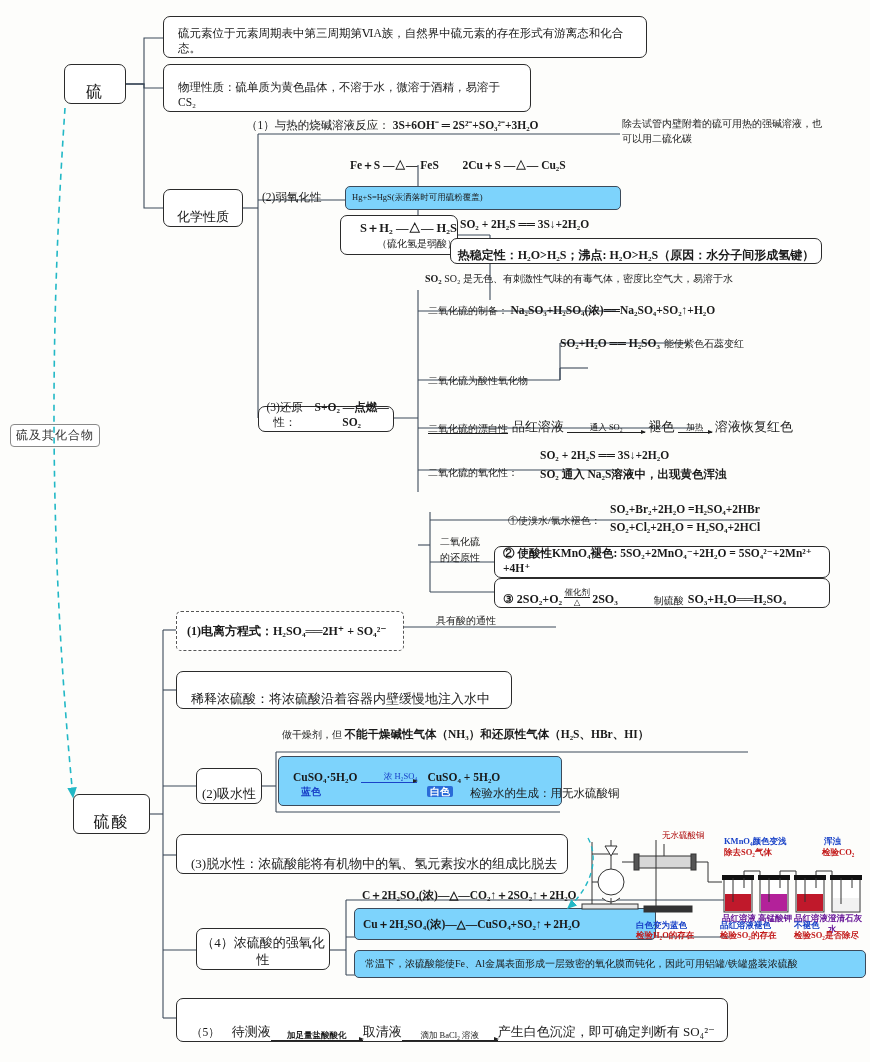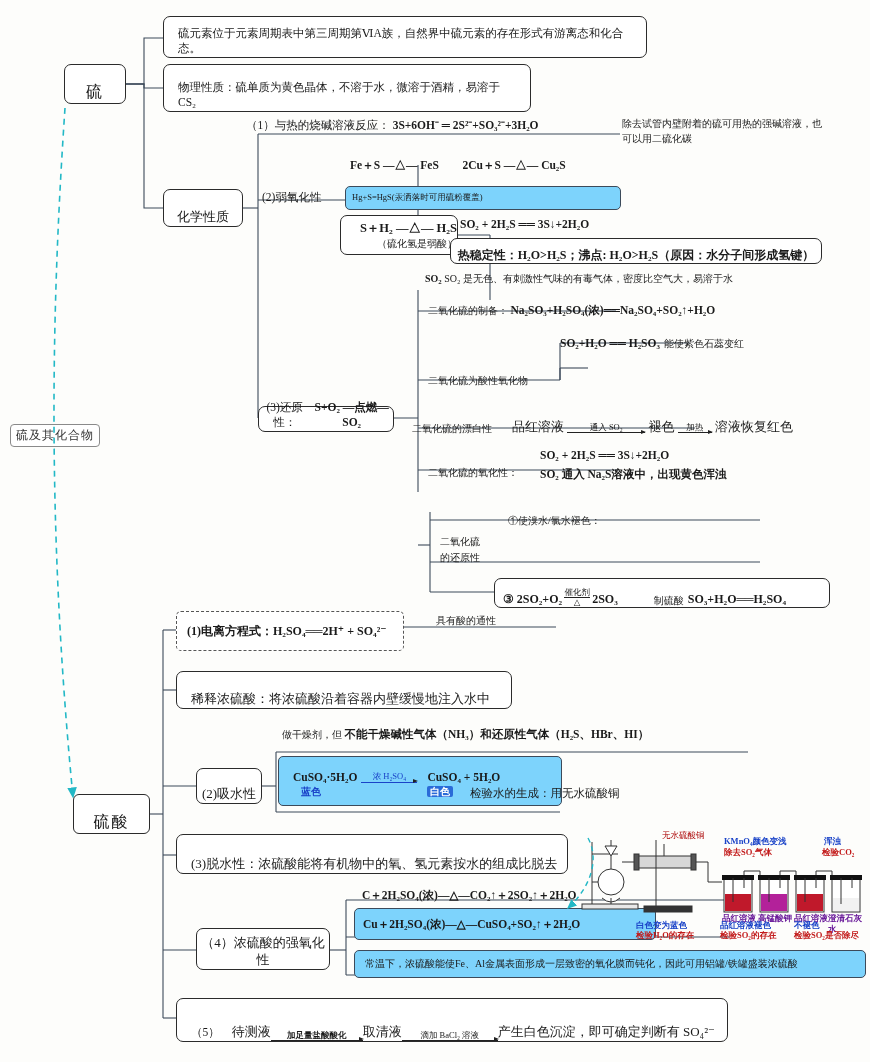--- a/index.html
+++ b/index.html
@@ -183,21 +183,21 @@
   </div>
 
   <div class="plain xs" style="left:428px;top:374px;width:120px;">二氧化硫为酸性氧化物</div>
 
   <div class="plain nowrap" style="left:560px;top:331px;">
     <span class="b eq sm">SO₂+H₂O ══ H₂SO₃</span>
     <span class="xs">能使紫色石蕊变红</span>
   </div>
 
 
-  <div class="plain xs" style="left:412px;top:422px;width:110px;">二氧化硫的漂白性</div>
+  <div class="plain xs" style="left:428px;top:422px;width:110px;text-decoration:underline;">二氧化硫的漂白性</div>
   <div class="plain nowrap mid" style="left:512px;top:418px;">
     <span>品红溶液</span>
     <span class="arrowtxt" style="width:78px;">
       <span class="top">通入 SO₂</span>
       <span class="bar" style="width:78px;"></span>
     </span>
     <span>褪色</span>
     <span class="arrowtxt" style="width:34px;">
       <span class="top">加热</span>
       <span class="bar" style="width:34px;"></span>
@@ -210,21 +210,28 @@
     <div class="b eq sm">SO₂ + 2H₂S ══ 3S↓+2H₂O</div>
     <div class="b eq sm" style="margin-top:3px;">SO₂ 通入 Na₂S溶液中，出现黄色浑浊</div>
   </div>
 
   <div class="plain xs" style="left:440px;top:534px;width:70px;line-height:1.6;">
     <div>二氧化硫</div>
     <div>的还原性</div>
   </div>
 
   <div class="plain xs" style="left:508px;top:514px;width:110px;">①使溴水/氯水褪色：</div>
-
+  <div class="plain" style="left:610px;top:502px;width:250px;">
+    <div class="b eq sm">SO₂+Br₂+2H₂O =H₂SO₄+2HBr</div>
+    <div class="b eq sm" style="margin-top:2px;">SO₂+Cl₂+2H₂O = H₂SO₄+2HCl</div>
+  </div>
+
+  <div class="node left" style="left:494px;top:546px;width:336px;height:32px;padding-left:8px;font-size:11.5px;">
+    <span class="b">② 使酸性KMnO₄褪色: 5SO₂+2MnO₄⁻+2H₂O = 5SO₄²⁻+2Mn²⁺ +4H⁺</span>
+  </div>
 
   <div class="node left" style="left:494px;top:578px;width:336px;height:30px;padding-left:8px;font-size:12px;">
     <span class="b eq">③ 2SO₂+O₂</span>
     <span class="fr" style="width:26px;margin:0 2px;">
       <span class="num">催化剂</span>
       <span class="rule"></span>
       <span class="den">△</span>
     </span>
     <span class="b eq">2SO₃</span>
     <span style="display:inline-block;width:36px;"></span>
@@ -248,21 +255,21 @@
   </div>
 
   <div class="plain xs" style="left:282px;top:727px;width:440px;">
     <span>做干燥剂，但</span>
     <span class="b sm">不能干燥碱性气体（NH₃）和还原性气体（H₂S、HBr、HI）</span>
   </div>
 
   <div class="thin" style="position:absolute;left:278px;top:756px;width:282px;height:48px;">
     <div class="plain nowrap" style="left:14px;top:8px;">
       <span class="b sm eq">CuSO₄·5H₂O</span>
-      <span class="arrowtxt" style="width:56px;">
+      <span class="arrowtxt" style="width:56px;align-items:flex-end;">
         <span class="top blue">浓 H₂SO₄</span>
         <span class="bar" style="width:56px;border-color:#1a43c8;"></span>
       </span>
       <span class="b sm eq" style="margin-left:6px;">CuSO₄ + 5H₂O</span>
     </div>
     <div class="plain b xs" style="left:22px;top:28px;">
       <span class="blue">蓝色</span>
     </div>
     <div class="plain b xs" style="left:148px;top:28px;">
       <span class="whitebox">白色</span>

